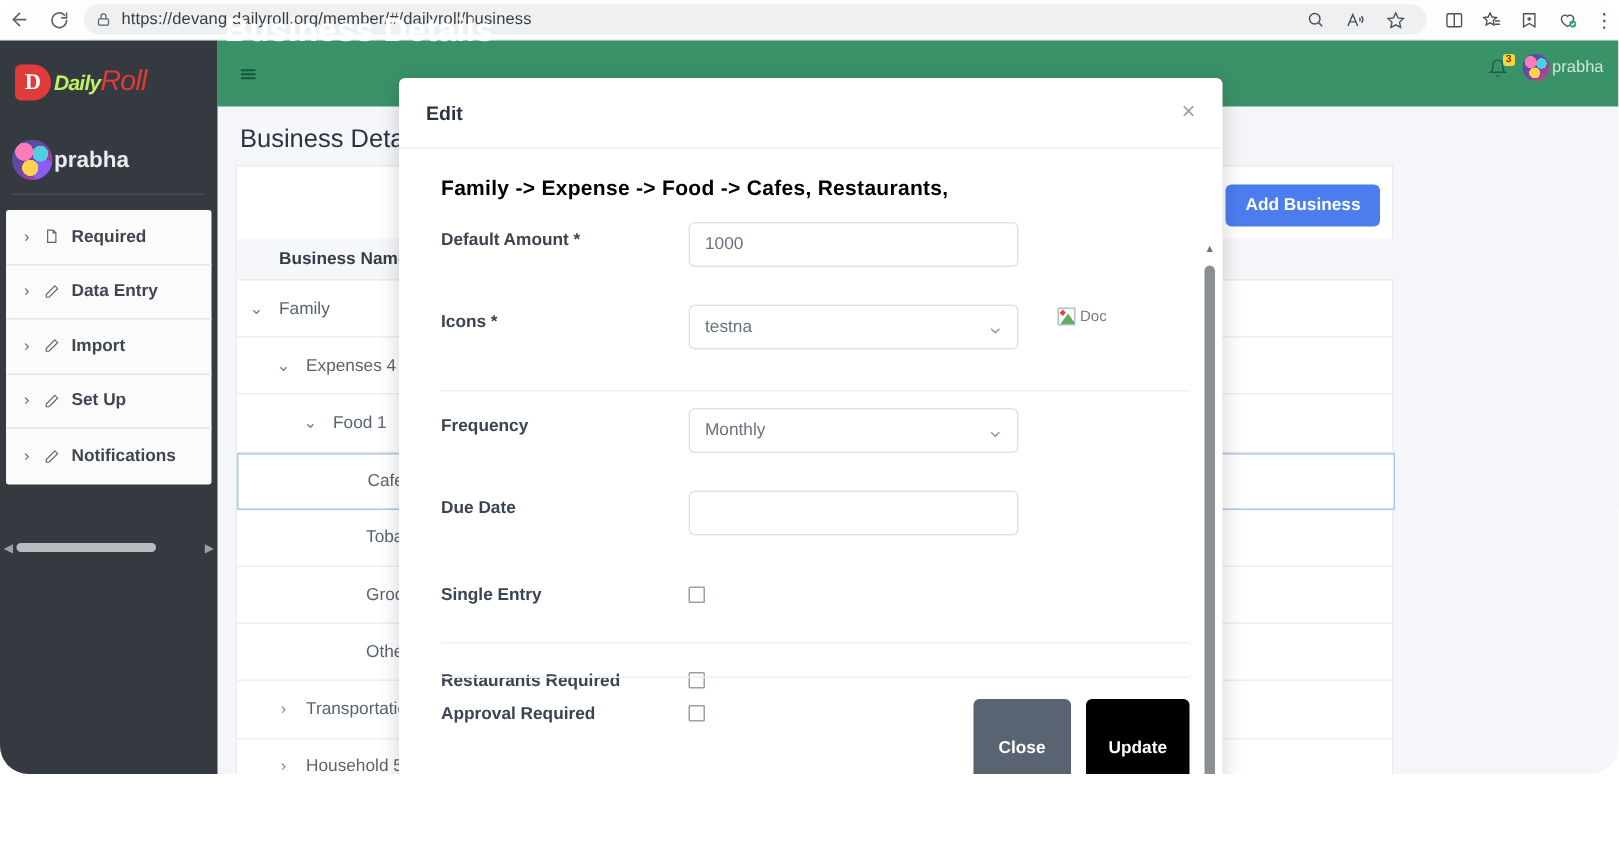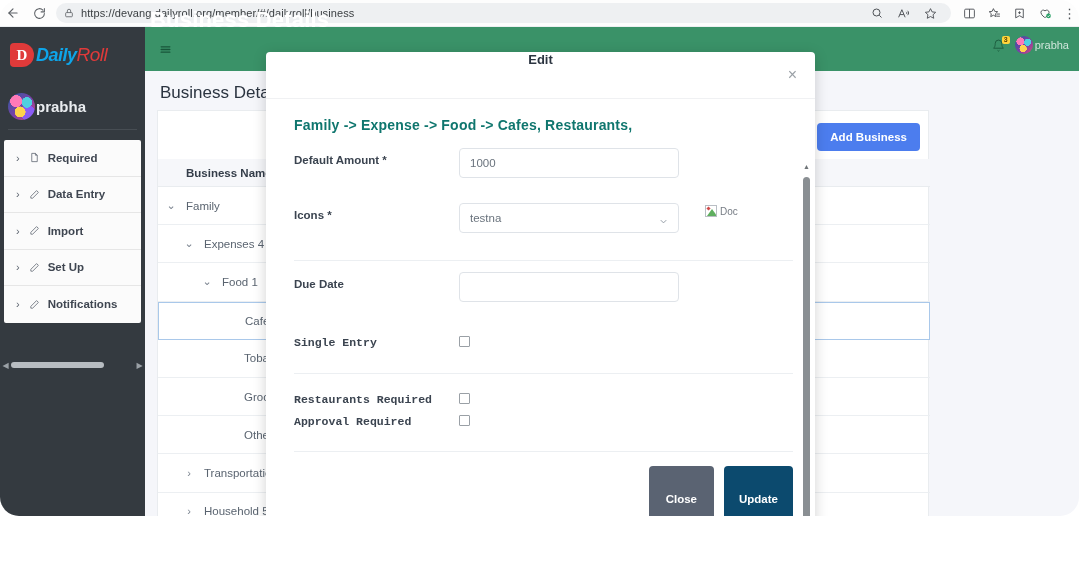--- a/index.html
+++ b/index.html
@@ -50,21 +50,21 @@
   }
   .brand {
     height: 56px; display: flex; align-items: center; padding-left: 10px;
   }
   .brand-logo {
     width: 24px; height: 24px; border-radius: 4px 12px 12px 4px;
     background: #e03a3a; color: #fff; font-weight: bold; font-size: 15px;
     display: flex; align-items: center; justify-content: center; margin-right: 2px;
     font-family: "Liberation Serif", serif;
   }
-  .brand-daily { color: #0ea5e9; font-size: 18px; font-weight: bold; font-style: italic; letter-spacing:-.5px;}
+  .brand-daily { color: #bef264; font-size: 14px; font-weight: bold; font-style: italic; letter-spacing:-.5px;}
   .brand-roll { color: #e03a3a; font-size: 19px; font-weight: normal; font-style: italic; letter-spacing:-.5px;}
   .userbox { height: 46px; display: flex; align-items: center; padding-left: 8px; }
   .avatar-lg {
     width: 27px; height: 27px; border-radius: 50%;
     background:
       radial-gradient(circle at 30% 30%, #ff7ab8 0 22%, transparent 23%),
       radial-gradient(circle at 70% 35%, #4fd0e0 0 20%, transparent 21%),
       radial-gradient(circle at 45% 70%, #ffd34e 0 22%, transparent 23%),
       radial-gradient(circle at 75% 75%, #8b5cf6 0 26%, transparent 27%),
       linear-gradient(135deg, #2b5b9e, #7e3fa8 55%, #d14d7a);
@@ -162,32 +162,31 @@
   }
   .modal {
     position: absolute; left: 266px; top: 52px; width: 549px; height: 498px;
     background: #ffffff; border-radius: 4px;
     box-shadow: 0 3px 14px rgba(0,0,0,.18);
     overflow: hidden;
   }
   .modal-header {
     height: 47px; display: flex; align-items: center; padding: 0 18px;
     border-bottom: 1px solid #f0f1f3;
-    flex-direction: column;
   }
   .modal-title { font-size: 13px; font-weight: bold; color: #2b3440; }
   .modal-close {
     margin-left: auto; color: #9aa0a6; font-size: 16px; line-height: 1;
     background: none; border: none; cursor: pointer; font-family: "Liberation Sans", sans-serif;
   }
   .modal-body {
     position: relative; height: 451px; padding: 0 22px 0 28px; overflow: hidden;
   }
   .breadcrumb {
-    font-size: 14px; font-weight: bold; color: #0f766e;
+    font-size: 14px; font-weight: bold; color: #000000;
     padding-top: 18px; padding-bottom: 4px; letter-spacing: .2px;
   }
   .field-row { display: flex; align-items: flex-start; min-height: 44px; margin-top: 11px; }
   .field-label {
     width: 165px; flex: 0 0 165px; font-size: 11.5px; font-weight: bold;
     color: #3b4450; padding-top: 6px;
   }
   .field-ctl { position: relative; width: 220px; flex: 0 0 220px; }
   .inp {
     width: 220px; height: 30px; border: 1px solid #dfe3e8; border-radius: 4px;
@@ -213,35 +212,35 @@
   .broken-img-glyph::after {
     content: ""; position: absolute; left: 1px; top: 1px; width: 3px; height: 3px;
     background: #d04a4a; transform: rotate(45deg);
   }
   .doc-alt { font-size: 10px; color: #767c84; }
   .hr-soft { height: 1px; background: #eceff2; margin: 13px 0 0 0; }
   .cbx {
     width: 11px; height: 11px; border: 1px solid #9aa0a6; border-radius: 1px;
     background: #fff; display: block; margin-top: 7px; cursor: pointer;
   }
-  .cbx-row { display: flex; align-items: flex-start; min-height: 19px; font-family: Liberation Mono, monospace; }
+  .cbx-row { display: flex; align-items: flex-start; min-height: 19px; }
   .cbx-row .field-label { padding-top: 4px; }
   .cbx-row .cbx { margin-top: 4px; }
   .modal-footer {
     position: absolute; left: 28px; right: 22px; bottom: 18px;
     border-top: 1px solid #eceff2; padding-top: 14px;
     display: flex; justify-content: flex-end; gap: 10px;
   }
   .btn-close {
     background: #5a6372; color: #fff; border: none; border-radius: 4px;
     font-size: 11.5px; font-weight: bold; padding: 9px 17px; cursor: pointer;
     font-family: "Liberation Sans", sans-serif;
   }
   .btn-update {
-    background: #0c4a6e; color: #fff; border: none; border-radius: 4px;
+    background: #000000; color: #fff; border: none; border-radius: 4px;
     font-size: 11.5px; font-weight: bold; padding: 27px 15px; cursor: pointer;
     font-family: "Liberation Sans", sans-serif;
   }
   .modal-scroll {
     position: absolute; right: 3px; top: 64px; width: 11px; height: 482px;
   }
   .ms-arr { text-align: center; font-size: 7px; color: #6f7478; line-height: 8px; }
   .ms-track { position: absolute; left: 2px; top: 10px; width: 7px; height: 462px; }
   .ms-thumb {
     position: absolute; left: 0; top: 4px; width: 7px; height: 434px;
@@ -507,20 +506,33 @@
           </div>
         </div>
         <div class="doc-broken">
           <span class="broken-img-glyph"></span>
           <span class="doc-alt">Doc</span>
         </div>
       </div>
 
       <div class="hr-soft"></div>
 
+      <div class="field-row">
+        <div class="field-label">Frequency</div>
+        <div class="field-ctl">
+          <div class="sel-wrap">
+            <input class="inp" type="text" readonly="" value="Monthly" style="">
+            <span class="sel-chev">
+              <svg width="11" height="11" viewBox="0 0 24 24" fill="none" stroke="currentColor" stroke-width="2">
+                  <polyline points="6 9 12 15 18 9"></polyline>
+                </svg>
+            </span>
+          </div>
+        </div>
+      </div>
 
       <div class="field-row">
         <div class="field-label">Due Date</div>
         <div class="field-ctl">
           <input class="inp" type="text" value="" style="">
         </div>
       </div>
 
       <div class="field-row cbx-row" style="margin-top:16px;">
         <div class="field-label">Single Entry</div>

